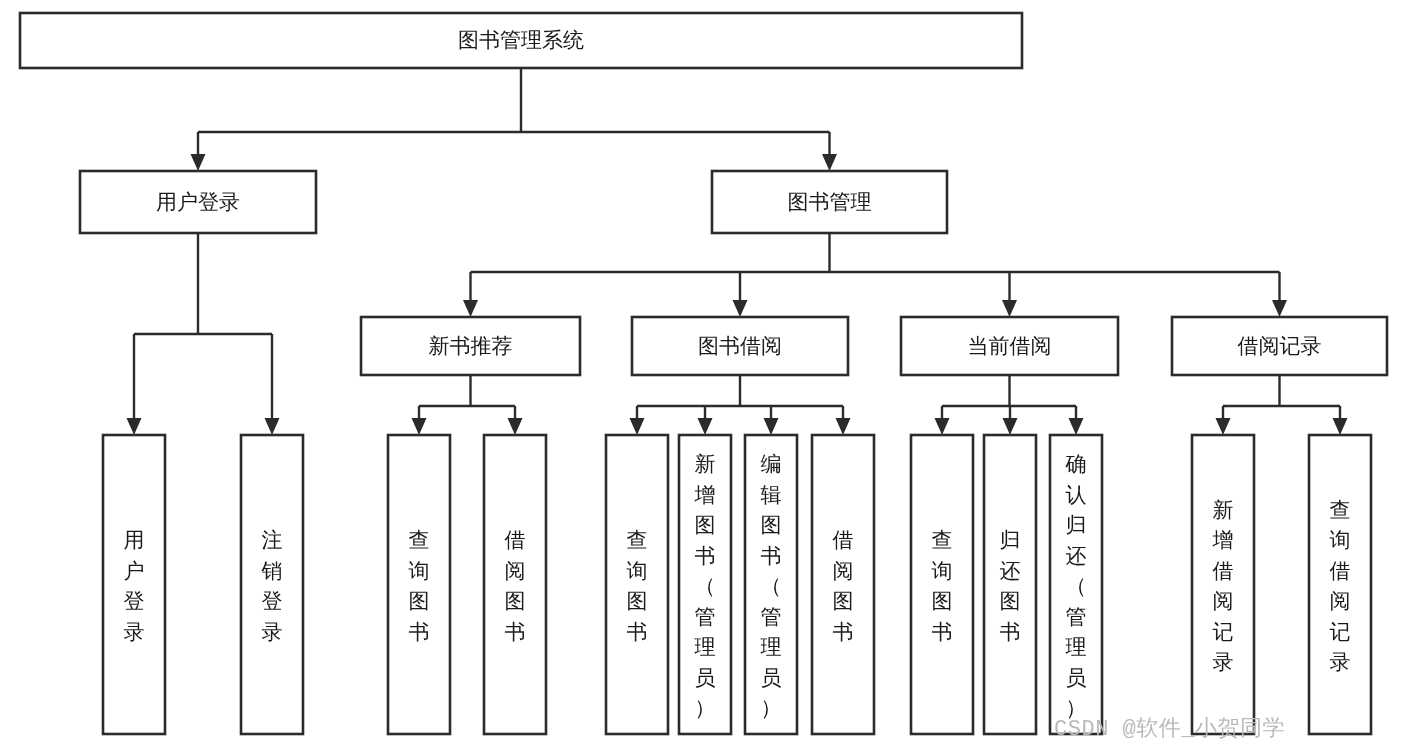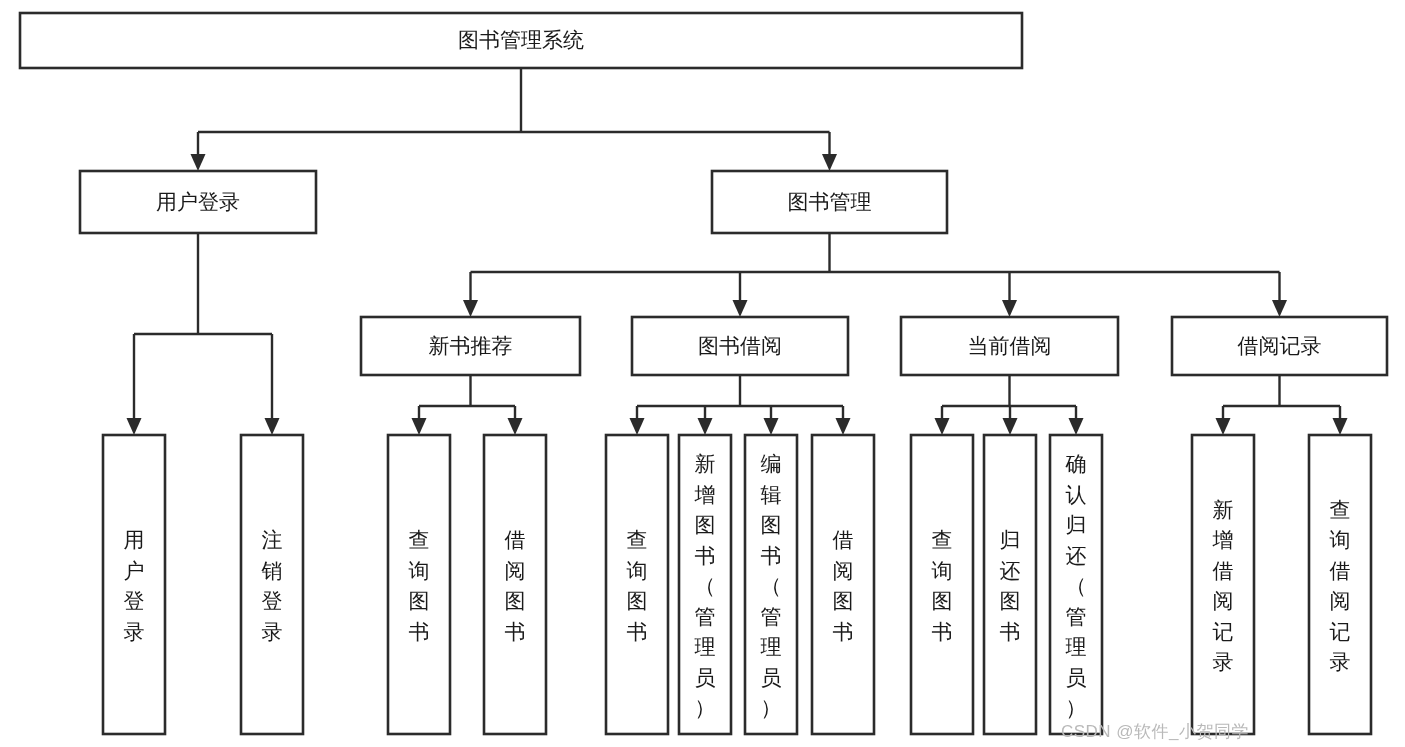--- a/index.html
+++ b/index.html
@@ -12,20 +12,21 @@
     width: 1405px;
     height: 747px;
     font-family: "Liberation Sans", "DejaVu Sans", sans-serif;
     overflow: hidden;
   }
   #diagram-root {
     position: relative;
     width: 1263px;
     height: 747px;
     background: #ffffff;
+    padding-left: 36px;
   }
   svg#tree-svg {
     position: absolute;
     left: 0;
     top: 0;
     width: 1405px;
     height: 747px;
     display: block;
   }
   .node-box {
@@ -53,22 +54,22 @@
   .node-label-v {
     font-family: "Liberation Sans", "DejaVu Sans", sans-serif;
     font-size: 21px;
     fill: #1a1a1a;
     text-anchor: middle;
   }
   .watermark {
     position: absolute;
     right: 14px;
     bottom: 4px;
-    font-family: Liberation Sans, sans-serif;
-    font-size: 17px;
+    font-family: Liberation Mono, monospace;
+    font-size: 22px;
     color: #b9b9b9;
     letter-spacing: 0.5px;
     white-space: nowrap;
     user-select: none;
   }
 </style>
 </head>
 <body>
 
 <div id="diagram-root">

